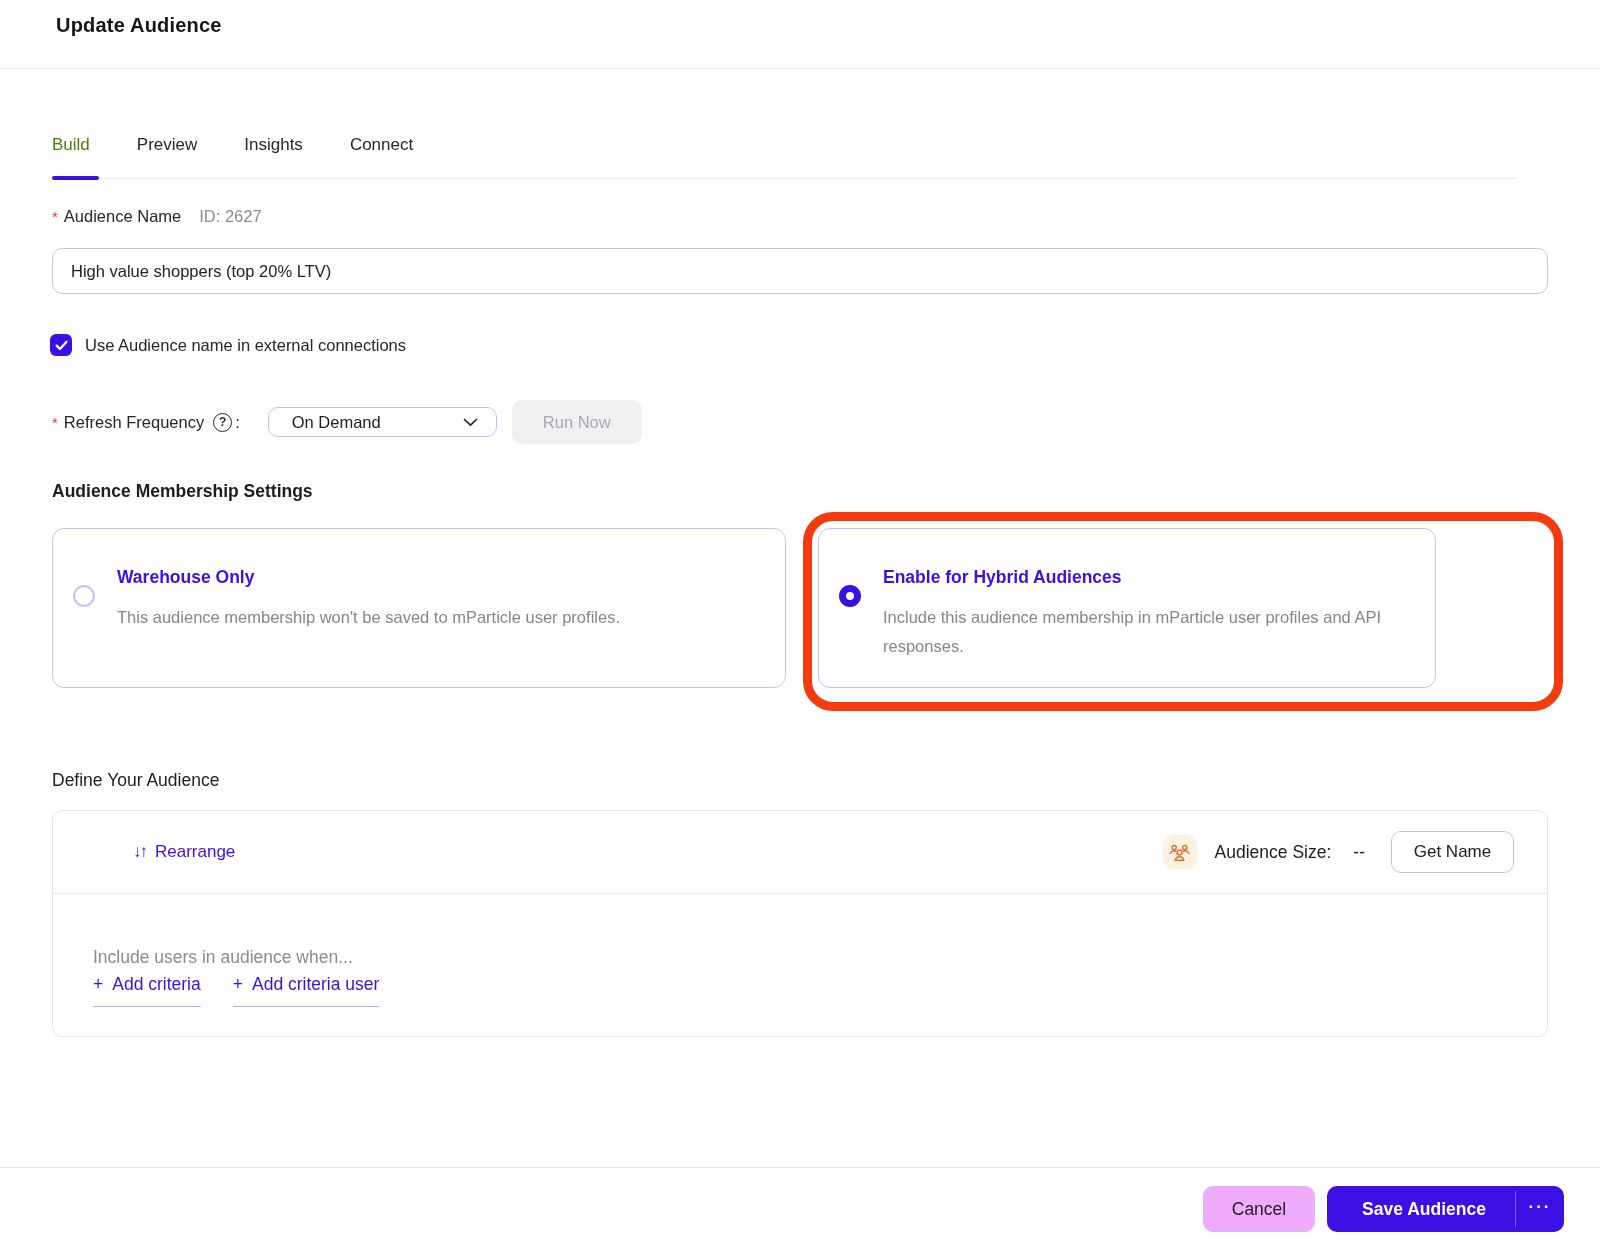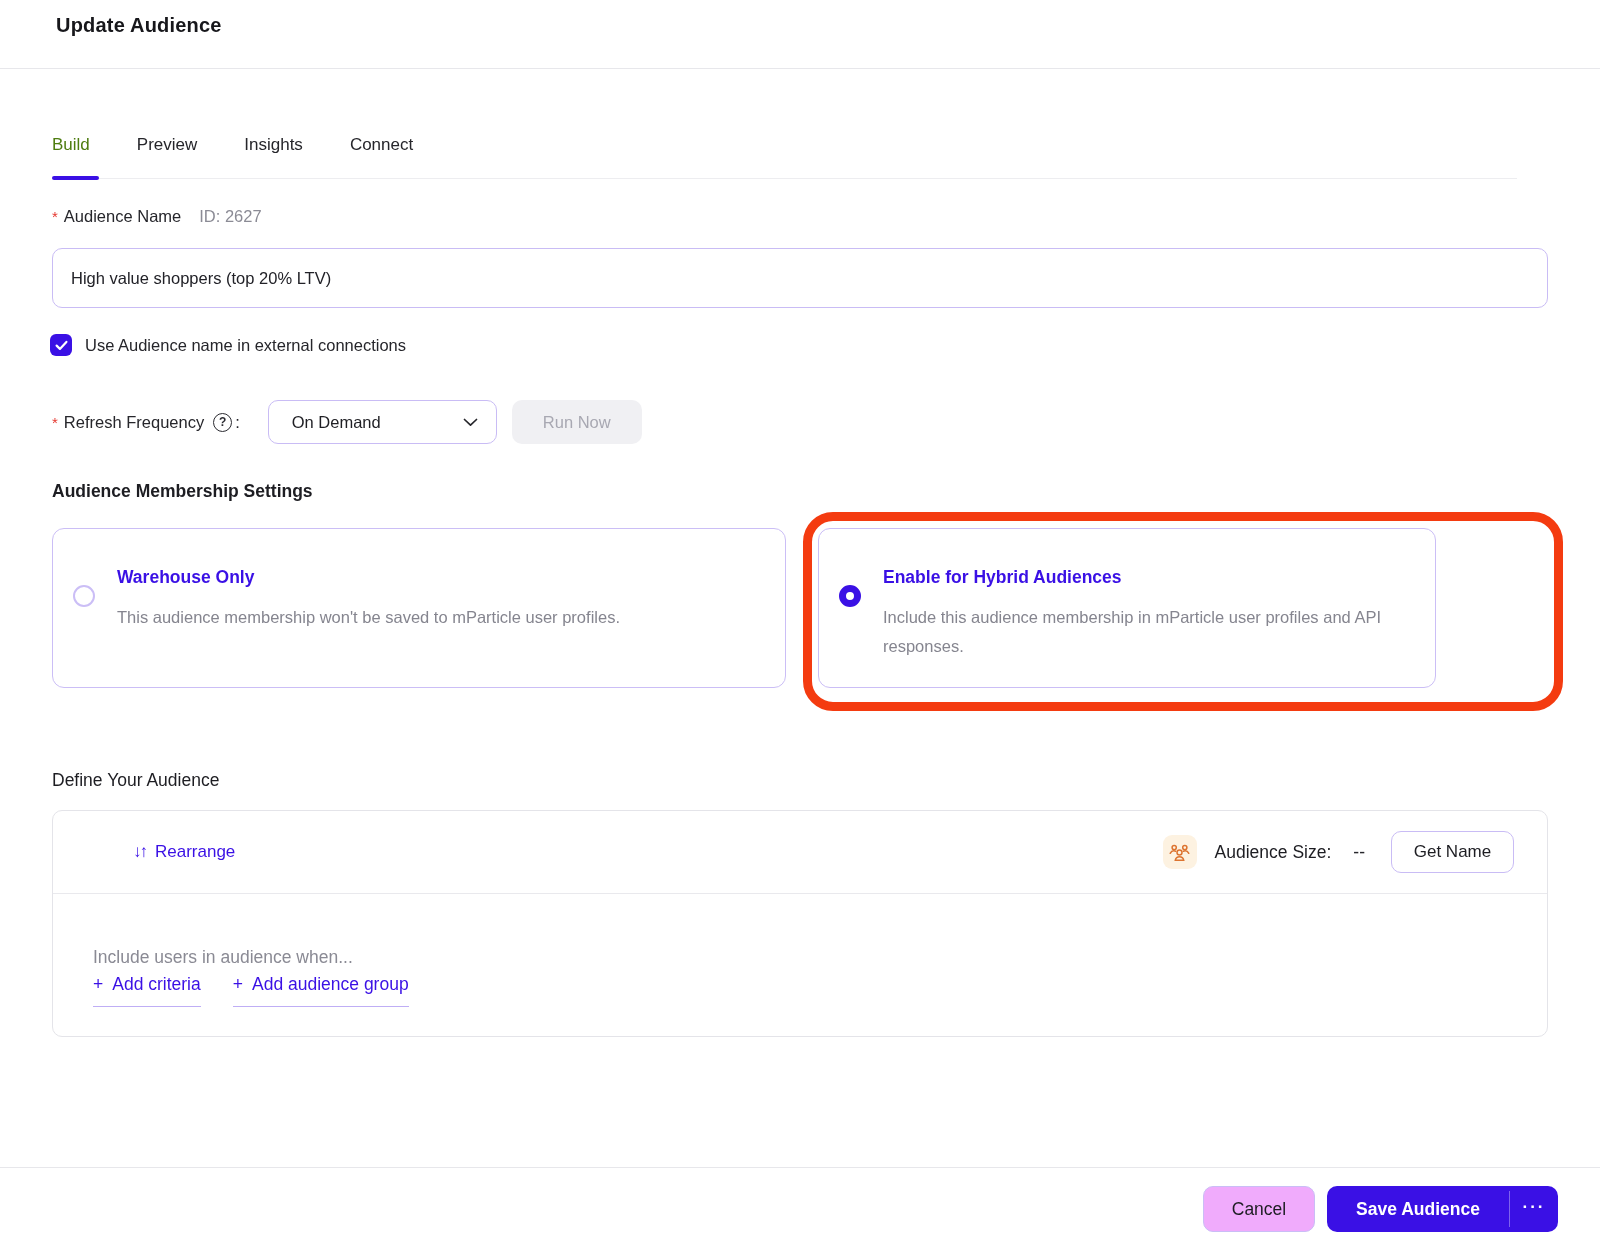--- a/index.html
+++ b/index.html
@@ -18,36 +18,36 @@
   .tab.active { color:#4d7c0f; font-weight:400; }
   .tab-rule { position:absolute; top:178px; left:52px; width:1465px; height:1px; background:#ededf0; }
   .tab-indicator { position:absolute; top:176px; left:52px; width:47px; height:4px; background:#3a10e5; border-radius:2px; }
 
   
   .name-label-row { position:absolute; left:52px; top:207px; display:flex; align-items:baseline; font-size:16.5px; }
   .req { color:#e5372f; margin-right:6px; font-size:15px; }
   .fld-label { color:#26262b; font-weight:500; }
   .fld-id { color:#8b8b95; margin-left:18px; }
   .name-input {
-    position:absolute; left:52px; top:248px; width:1496px; height:60px;
+    position:absolute; left:52px; top:248px; width:1496px; height:46px;
     border:1px solid #c9bcf5; border-radius:10px; padding:0 18px;
     font-size:16.5px; color:#222228; font-family:"Liberation Sans", sans-serif; outline:none; background:#fff;
   }
 
   
   .checkbox-row { position:absolute; left:50px; top:334px; display:flex; align-items:center; gap:13px; }
   .checkbox { width:22px; height:22px; background:#3a10e5; border-radius:6px; display:flex; align-items:center; justify-content:center; cursor:pointer; flex:none; }
   .checkbox-label { font-size:16.5px; color:#26262b; }
 
   
   .refresh-row { position:absolute; left:52px; top:400px; height:44px; display:flex; align-items:center; font-size:16.5px; }
   .help-icon { width:19px; height:19px; border:1.5px solid #2b2b31; border-radius:50%; display:inline-flex; align-items:center; justify-content:center; font-size:12px; font-weight:600; color:#2b2b31; margin-left:9px; }
   .refresh-colon { margin-left:3px; color:#26262b; }
   .dropdown {
-    width:229px; height:44px; border:1px solid #c9bcf5; border-radius:10px; background:#fff;
+    width:229px; height:30px; border:1px solid #c9bcf5; border-radius:10px; background:#fff;
     display:flex; align-items:center; justify-content:space-between; padding:0 18px 0 23px; margin-left:28px; cursor:pointer;
   }
   .dropdown-value { font-size:16.5px; color:#1f1f24; }
   .btn-runnow {
     width:130px; height:44px; margin-left:15px; background:#f0f0f3; color:#a8a8b2;
     border:none; border-radius:10px; font-size:16.5px; font-family:"Liberation Sans", sans-serif;
   }
 
   
   .membership-heading { position:absolute; left:52px; top:481px; font-size:17.5px; font-weight:700; color:#1d1d22; }
@@ -79,21 +79,21 @@
   .size-label { font-size:17.5px; color:#1d1d22; margin-right:22px; white-space:nowrap; }
   .size-value { font-size:17.5px; color:#26262b; margin-right:26px; }
   .btn-getsize { width:123px; height:42px; border:1.5px solid #c9bcf5; background:#fff; border-radius:10px; font-size:17px; color:#1d1d22; font-family:"Liberation Sans", sans-serif; cursor:pointer; }
   .panel-hint { position:absolute; left:40px; top:104px; font-size:17.5px; color:#8a8a94;margin-top:32px; }
   .links-row { position:absolute; left:40px; top:163px; display:flex; gap:32px; }
   .add-link { color:#3a10e5; font-size:17.5px; display:flex; gap:9px; padding-bottom:11px; border-bottom:1.5px solid #bfaef5; cursor:pointer; }
 
   
   .footer-divider { position:absolute; top:1167px; left:0; width:1600px; height:1px; background:#e7e7eb; }
   .btn-cancel { position:absolute; left:1203px; top:1186px; width:112px; height:46px; background:#f0abfc; border:1.5px solid #cabdf6; border-radius:10px; font-size:17.5px; color:#1d1d22; font-family:"Liberation Sans", sans-serif; cursor:pointer; }
-  .save-group { position:absolute; left:1327px; top:1186px; height:46px; display:flex; background:#3a10e5; border-radius:10px; overflow:hidden; }
+  .save-group { position:absolute; left:1327px; top:1186px; height:46px; display:flex; background:#3a10e5; border-radius:10px; overflow:hidden;padding-left:6px; }
   .save-main { width:182px; color:#fff; font-size:17.5px; font-weight:600; display:flex; align-items:center; justify-content:center; cursor:pointer; }
   .save-sep { width:1px; background:rgba(255,255,255,.35); margin:5px 0; }
   .save-more { width:48px; color:#fff; display:flex; align-items:center; justify-content:center; font-size:17px; font-weight:700; letter-spacing:2px; cursor:pointer; padding-bottom:4px; }
 </style>
 </head>
 <body>
 
 <div class="page">
 
   <div class="page-title">Update Audience</div>
@@ -177,21 +177,21 @@
       <button class="btn-getsize">Get Name</button>
     </div>
     <div class="panel-hint">Include users in audience when...</div>
     <div class="links-row">
       <div class="add-link">
         <span>+</span>
         <span>Add criteria</span>
       </div>
       <div class="add-link">
         <span>+</span>
-        <span>Add audience group</span>
+        <span>Add criteria user</span>
       </div>
     </div>
   </div>
 
   <div class="footer-divider"></div>
   <button class="btn-cancel">Cancel</button>
   <div class="save-group">
     <div class="save-main">Save Audience</div>
     <div class="save-sep"></div>
     <div class="save-more">···</div>

